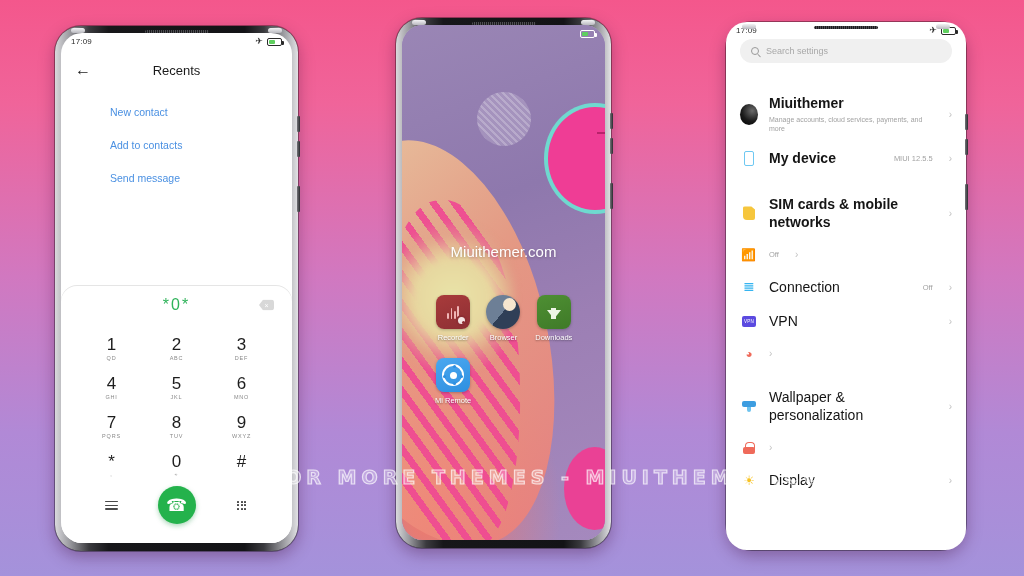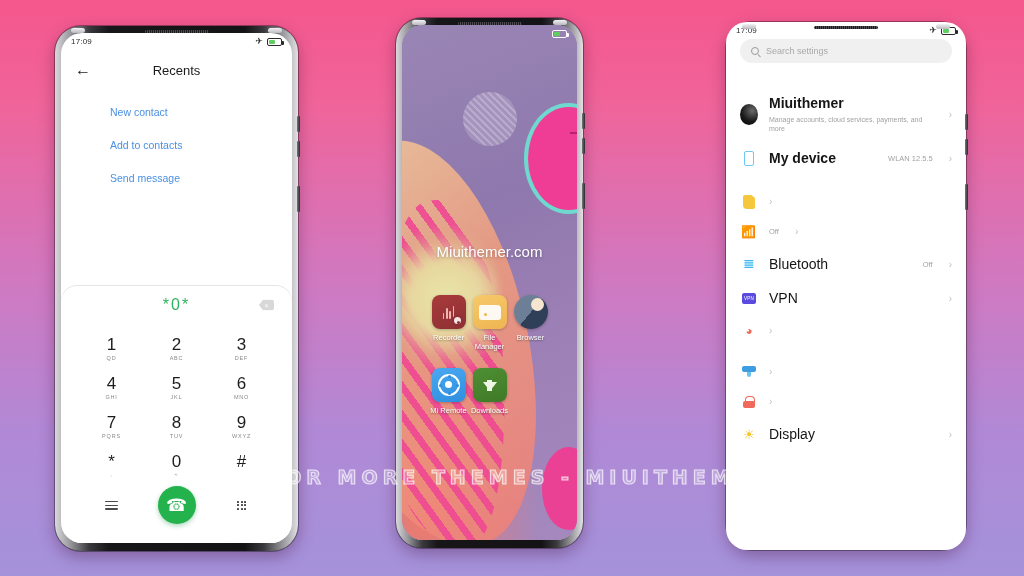--- a/index.html
+++ b/index.html
@@ -50,21 +50,21 @@
     background: linear-gradient(90deg,#75757a,#2a2a2e);
     border-radius: 1px; z-index: 3;
   }
   .corner-hl {
     position: absolute; width: 14px; height: 5px;
     background: linear-gradient(180deg,#f2f2f4,#b9b9bf);
     border-radius: 3px; z-index: 3;
   }
 
   #phone-left   { left: 55px;  top: 26px;  width: 243px; height: 525px; }
-  #phone-mid    { left: 396px; top: 18px;  width: 187px; height: 530px; }
+  #phone-mid    { left: 396px; top: 18px;  width: 215px; height: 530px; }
   #phone-right  { left: 726px; top: 22px;  width: 240px; height: 528px; }
 
   
   .statusbar {
     height: 17px; display: flex; align-items: center;
     justify-content: space-between; padding: 0 10px;
     font-size: 8px; letter-spacing: .2px;
   }
   .statusbar.dark { color: #2b2b2b; }
   .statusbar.light { color: #fff; }
@@ -434,50 +434,42 @@
               <i style="height:6px"></i>
               <i style="height:11px"></i>
               <i style="height:8px"></i>
               <i style="height:13px"></i>
             </span>
           <span class="disc"></span>
         </div>
         <div class="app-lbl">Recorder</div>
       </div>
       <div class="app">
-        <div class="app-ico ic-files">
-            <span class="fld">
-              <i class="dot"></i>
-            </span>
-          </div>
-        <div class="app-lbl">File Manager</div>
-      </div>
-      <div class="app">
         <div class="app-ico ic-browser">
             <span class="ball"></span>
           </div>
         <div class="app-lbl">Browser</div>
+      </div>
+      <div class="app">
+        <div class="app-ico ic-downloads">
+            <span class="arr"></span>
+          </div>
+        <div class="app-lbl">Downloads</div>
       </div>
       <div class="app">
         <div class="app-ico ic-remote">
             <span class="ring">
               <i></i>
               <i></i>
               <i></i>
               <i></i>
             </span>
           </div>
         <div class="app-lbl">Mi Remote</div>
       </div>
-      <div class="app">
-        <div class="app-ico ic-downloads">
-            <span class="arr"></span>
-          </div>
-        <div class="app-lbl">Downloads</div>
-      </div>
     </div>
   </div>
 </div>
 
 <div class="phone" id="phone-right">
   <div class="corner-hl" style="left:16px;top:2px;"></div>
   <div class="corner-hl" style="right:16px;top:2px;"></div>
   <div class="side-btn" style="top:92px;"></div>
   <div class="side-btn" style="top:117px;"></div>
   <div class="side-btn" style="top:162px;height:26px;"></div>
@@ -513,47 +505,50 @@
         <span class="chev">›</span>
       </div>
 
       <div class="set-row">
         <span class="ri">
             <span class="ic-device"></span>
           </span>
         <span class="rtx">
           <span class="rlabel">My device</span>
         </span>
-        <span class="rval">WLAN 12.5.5</span>
+        <span class="rval">MIUI 12.5.5</span>
         <span class="chev">›</span>
       </div>
 
       <div class="gap"></div>
 
       <div class="set-row">
         <span class="ri">
             <span class="ic-sim"></span>
           </span>
+        <span class="rtx">
+          <span class="rlabel">SIM cards &amp; mobile networks</span>
+        </span>
         <span class="chev">›</span>
       </div>
 
       <div class="set-row">
         <span class="ri">
             <span class="ic-wifi">📶</span>
           </span>
         <span class="rval">Off</span>
         <span class="chev">›</span>
       </div>
 
       <div class="set-row">
         <span class="ri">
             <span class="ic-bt">𝌆</span>
           </span>
         <span class="rtx">
-          <span class="rlabel reg">Bluetooth</span>
+          <span class="rlabel reg">Connection</span>
         </span>
         <span class="rval">Off</span>
         <span class="chev">›</span>
       </div>
 
       <div class="set-row">
         <span class="ri">
             <span class="ic-vpn">VPN</span>
           </span>
         <span class="rtx">
@@ -568,20 +563,23 @@
           </span>
         <span class="chev">›</span>
       </div>
 
       <div class="gap"></div>
 
       <div class="set-row">
         <span class="ri">
             <span class="ic-wall"></span>
           </span>
+        <span class="rtx">
+          <span class="rlabel reg">Wallpaper &amp; personalization</span>
+        </span>
         <span class="chev">›</span>
       </div>
 
       <div class="set-row">
         <span class="ri">
             <span class="ic-lock"></span>
           </span>
         <span class="chev">›</span>
       </div>
 

